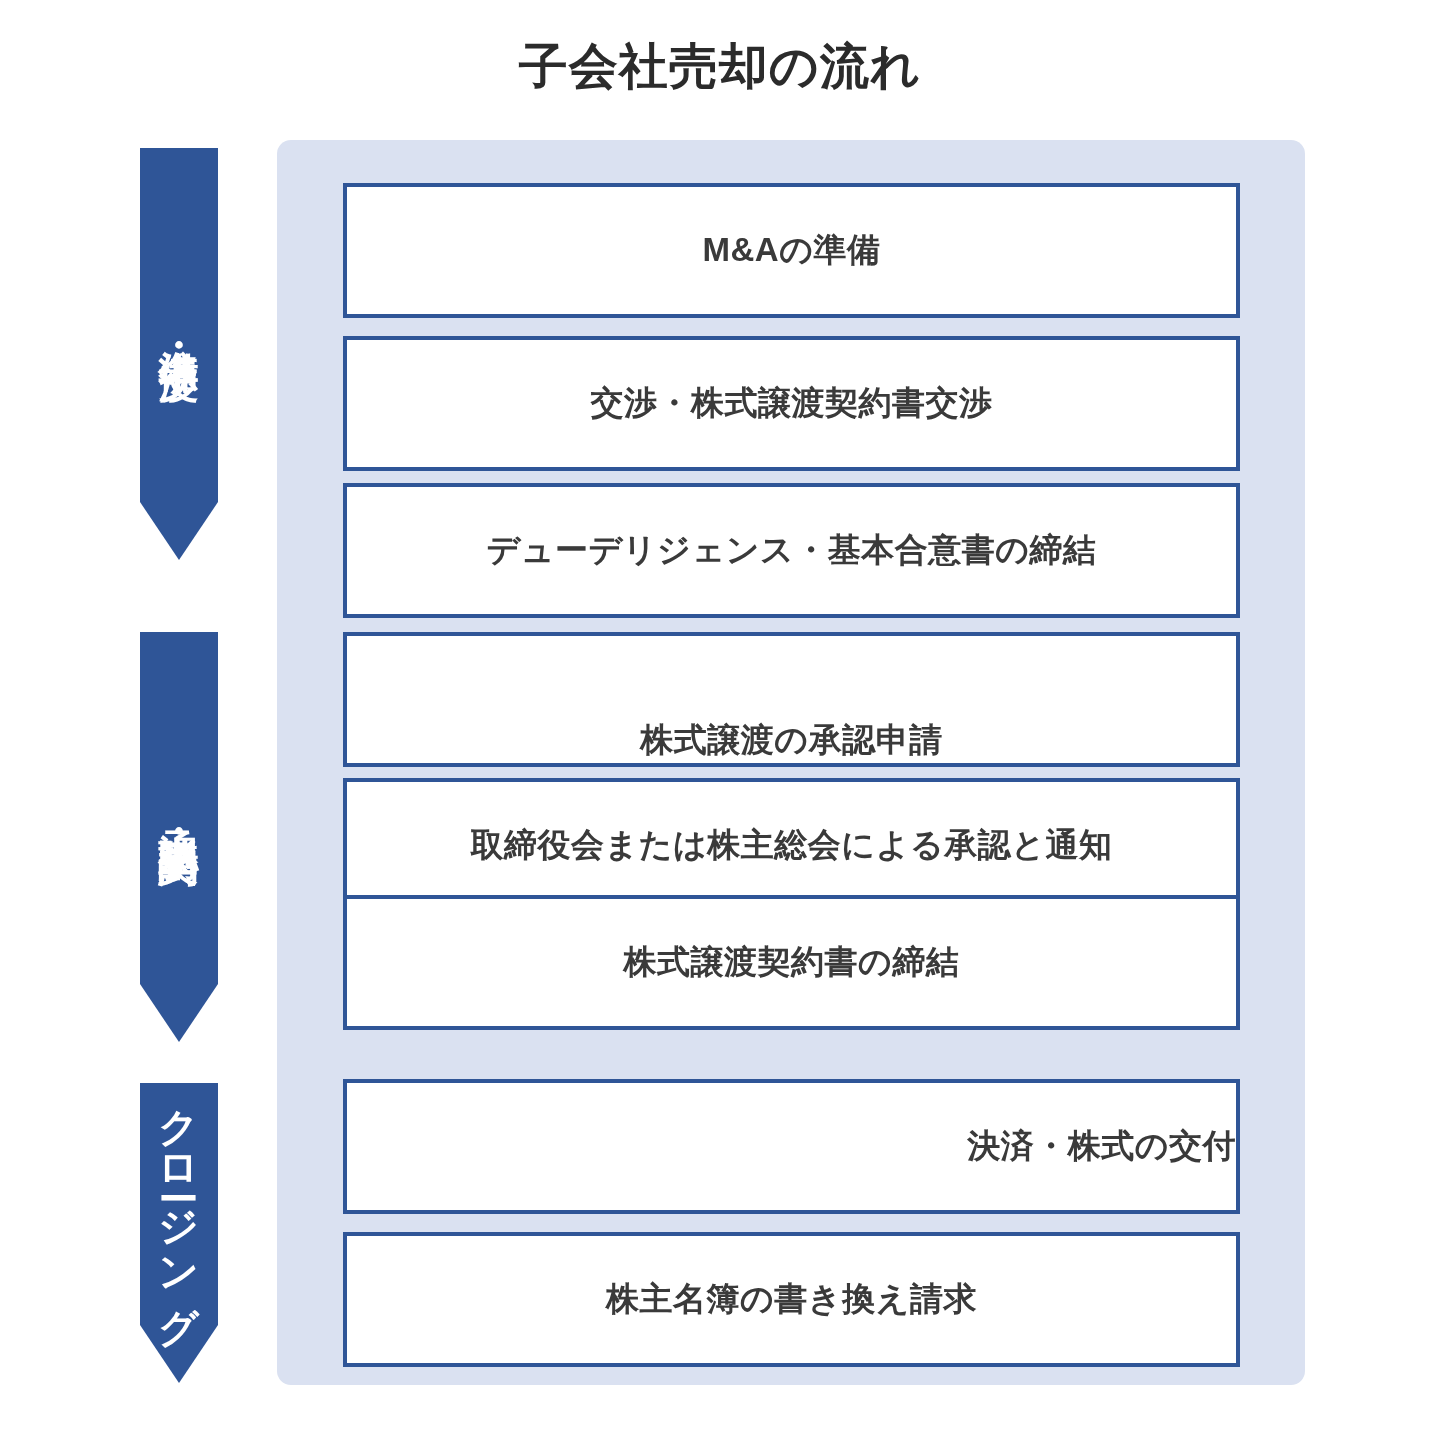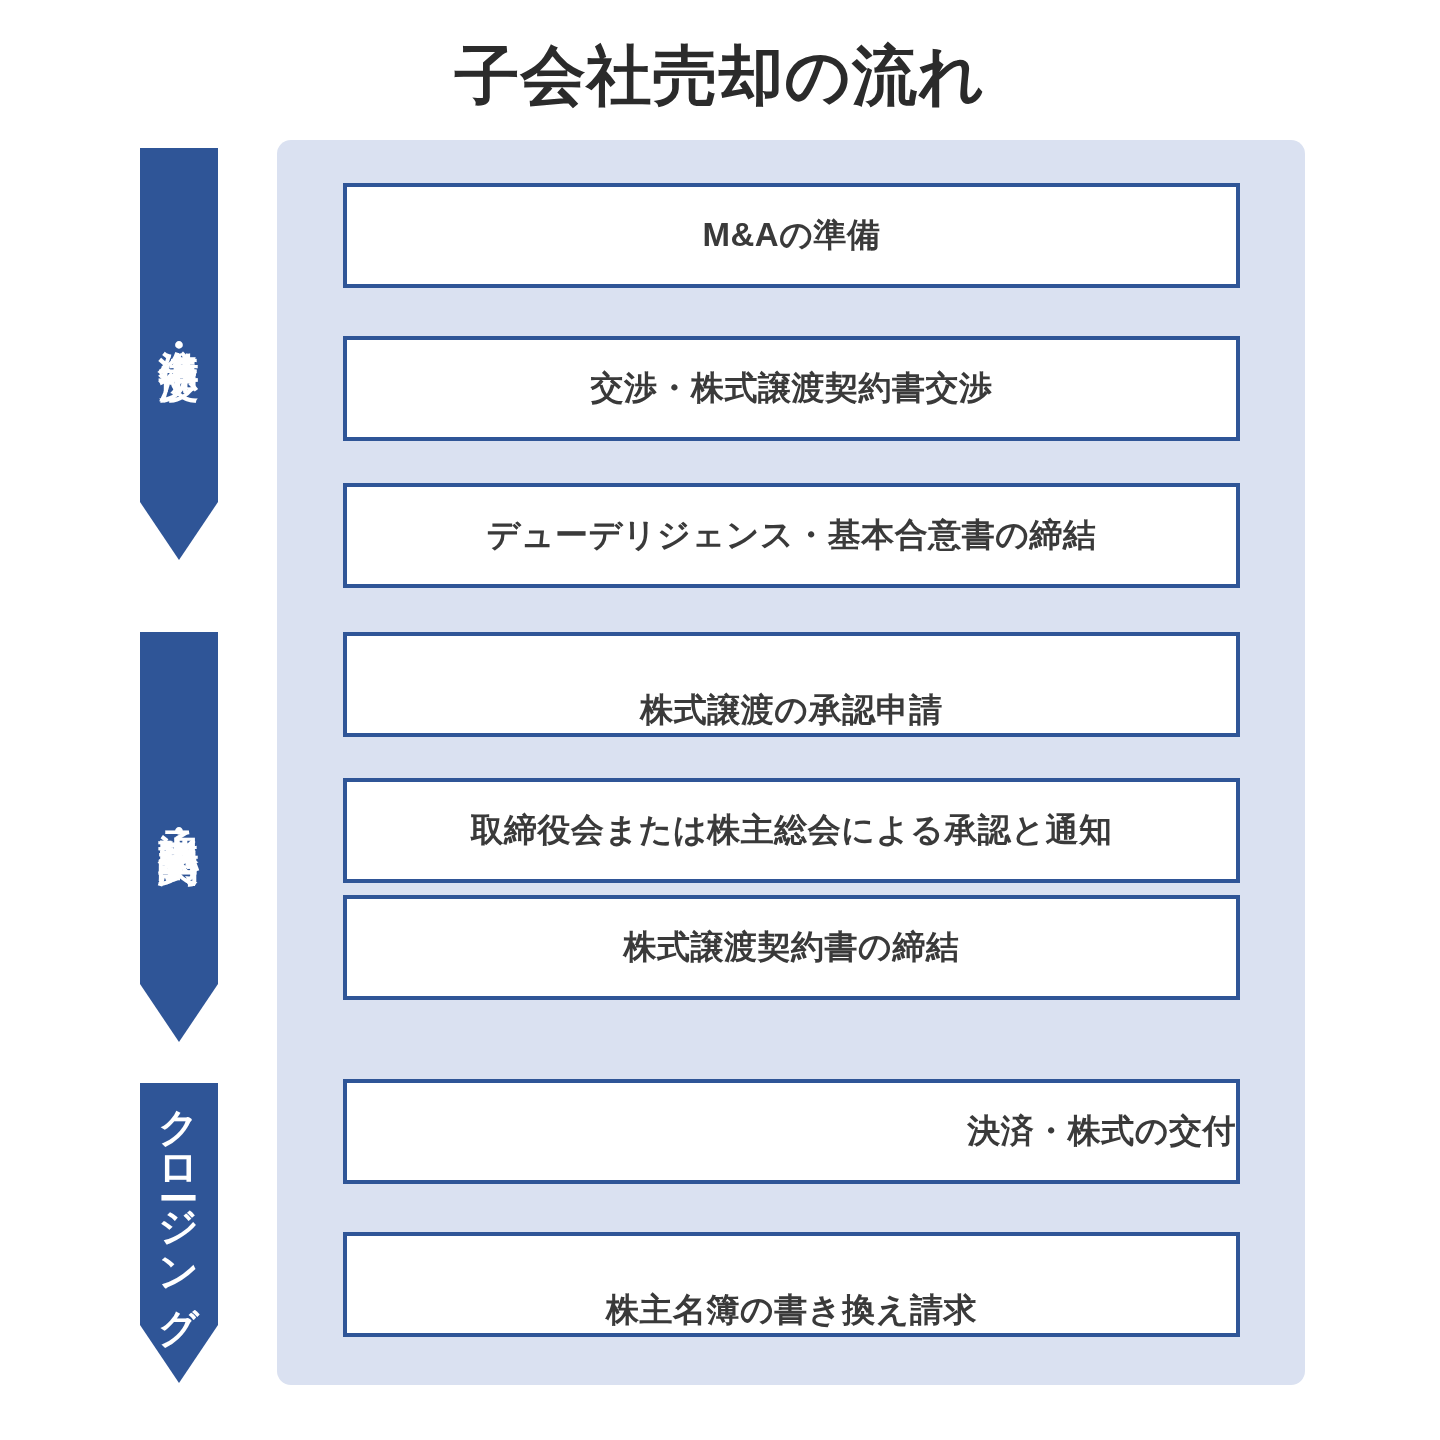--- a/index.html
+++ b/index.html
@@ -18,21 +18,21 @@
     overflow: hidden;
   }
 
   
   .chart-title {
     position: absolute;
     left: 0;
     top: 40px;
     width: 1440px;
     text-align: center;
-    font-size: 65px;
+    font-size: 49px;
     font-weight: bold;
     color: #2b2b2b;
     letter-spacing: 1px;
     line-height: 1.1;
     white-space: nowrap;
   }
 
   
   .panel {
     position: absolute;
@@ -49,21 +49,21 @@
     position: absolute;
     left: 0;
     top: 0;
     width: 1440px;
     height: 1440px;
   }
   .step-box {
     position: absolute;
     left: 343px;
     width: 897px;
-    height: 105px;
+    height: 135px;
     box-sizing: border-box;
     background: #ffffff;
     border: 4px solid #2f5597;
     display: flex;
     align-items: center;
     justify-content: center;
   }
   .step-label {
     font-size: 33px;
     font-weight: bold;
@@ -167,19 +167,19 @@
     </div>
 
     <div class="step-box" style="top: 895px; font-family: Liberation Serif, serif;">
       <div class="step-label">株式譲渡契約書の締結</div>
     </div>
 
     <div class="step-box" style="top: 1079px; justify-content: flex-end;">
       <div class="step-label">決済・株式の交付</div>
     </div>
 
-    <div class="step-box" style="top: 1232px; align-items: flex-end;">
+    <div class="step-box" style="top: 1232px;">
       <div class="step-label">株主名簿の書き換え請求</div>
     </div>
 
   </div>
 
 </div>
 
 </body></html>

